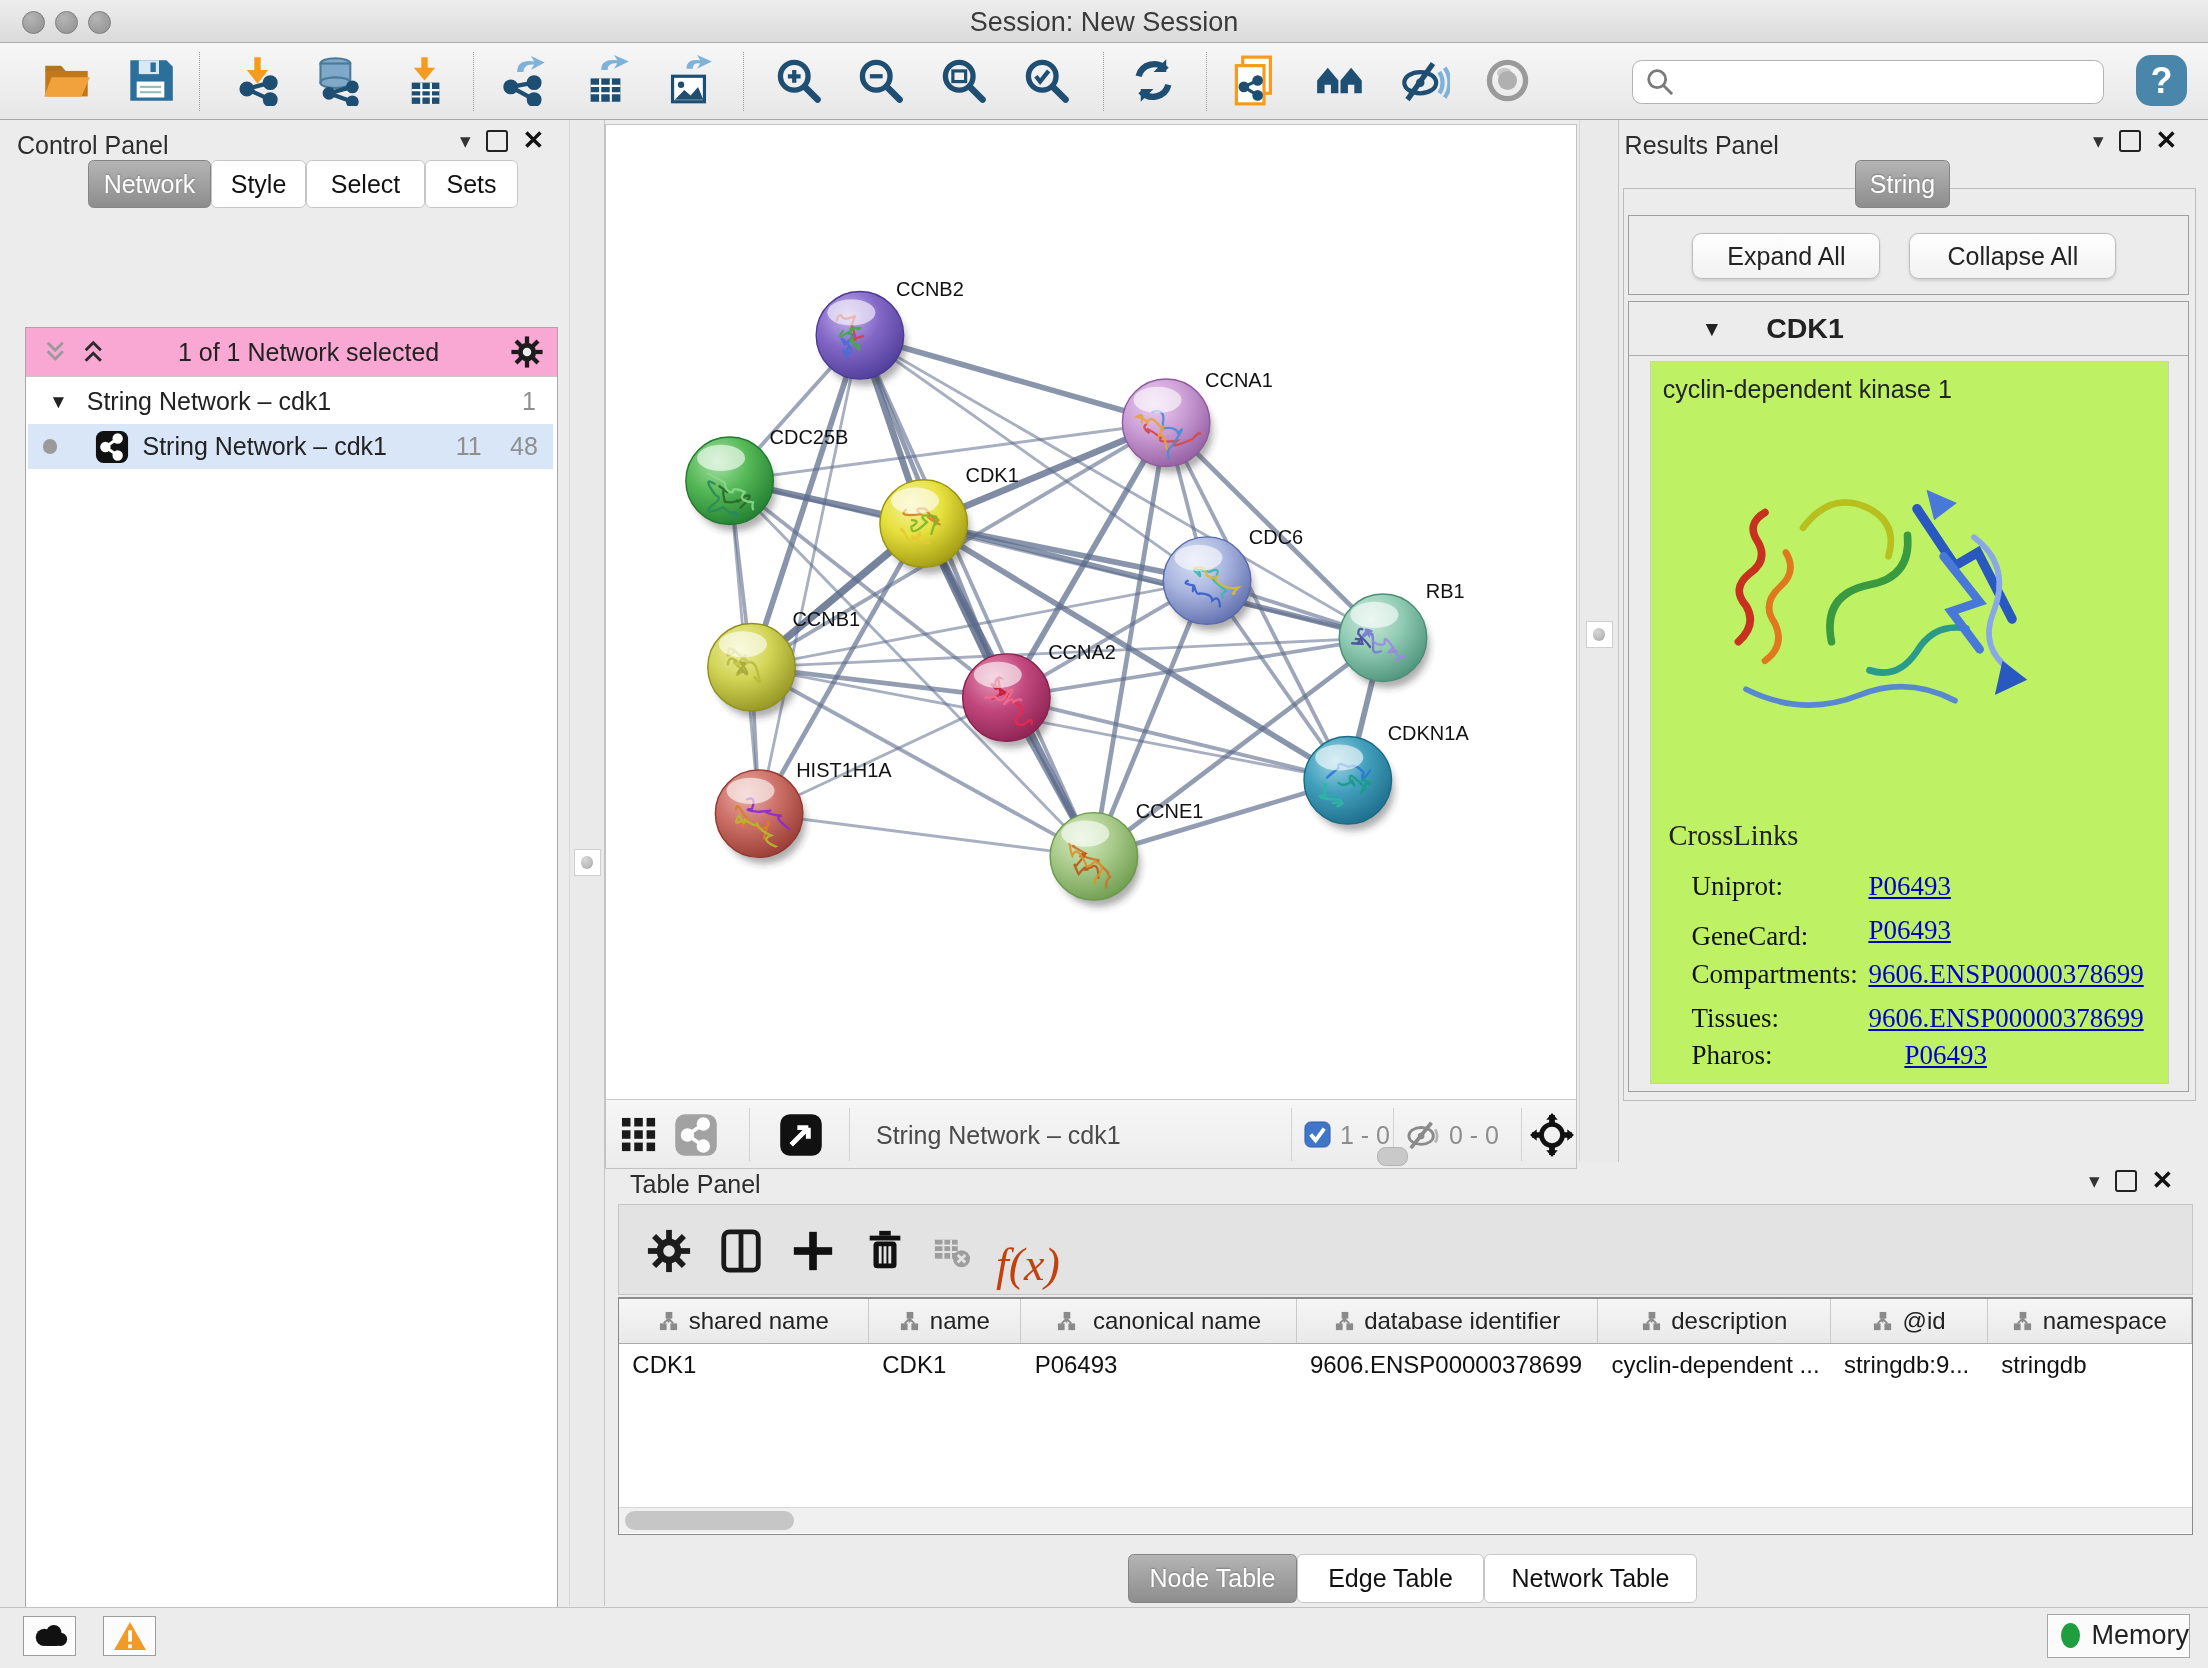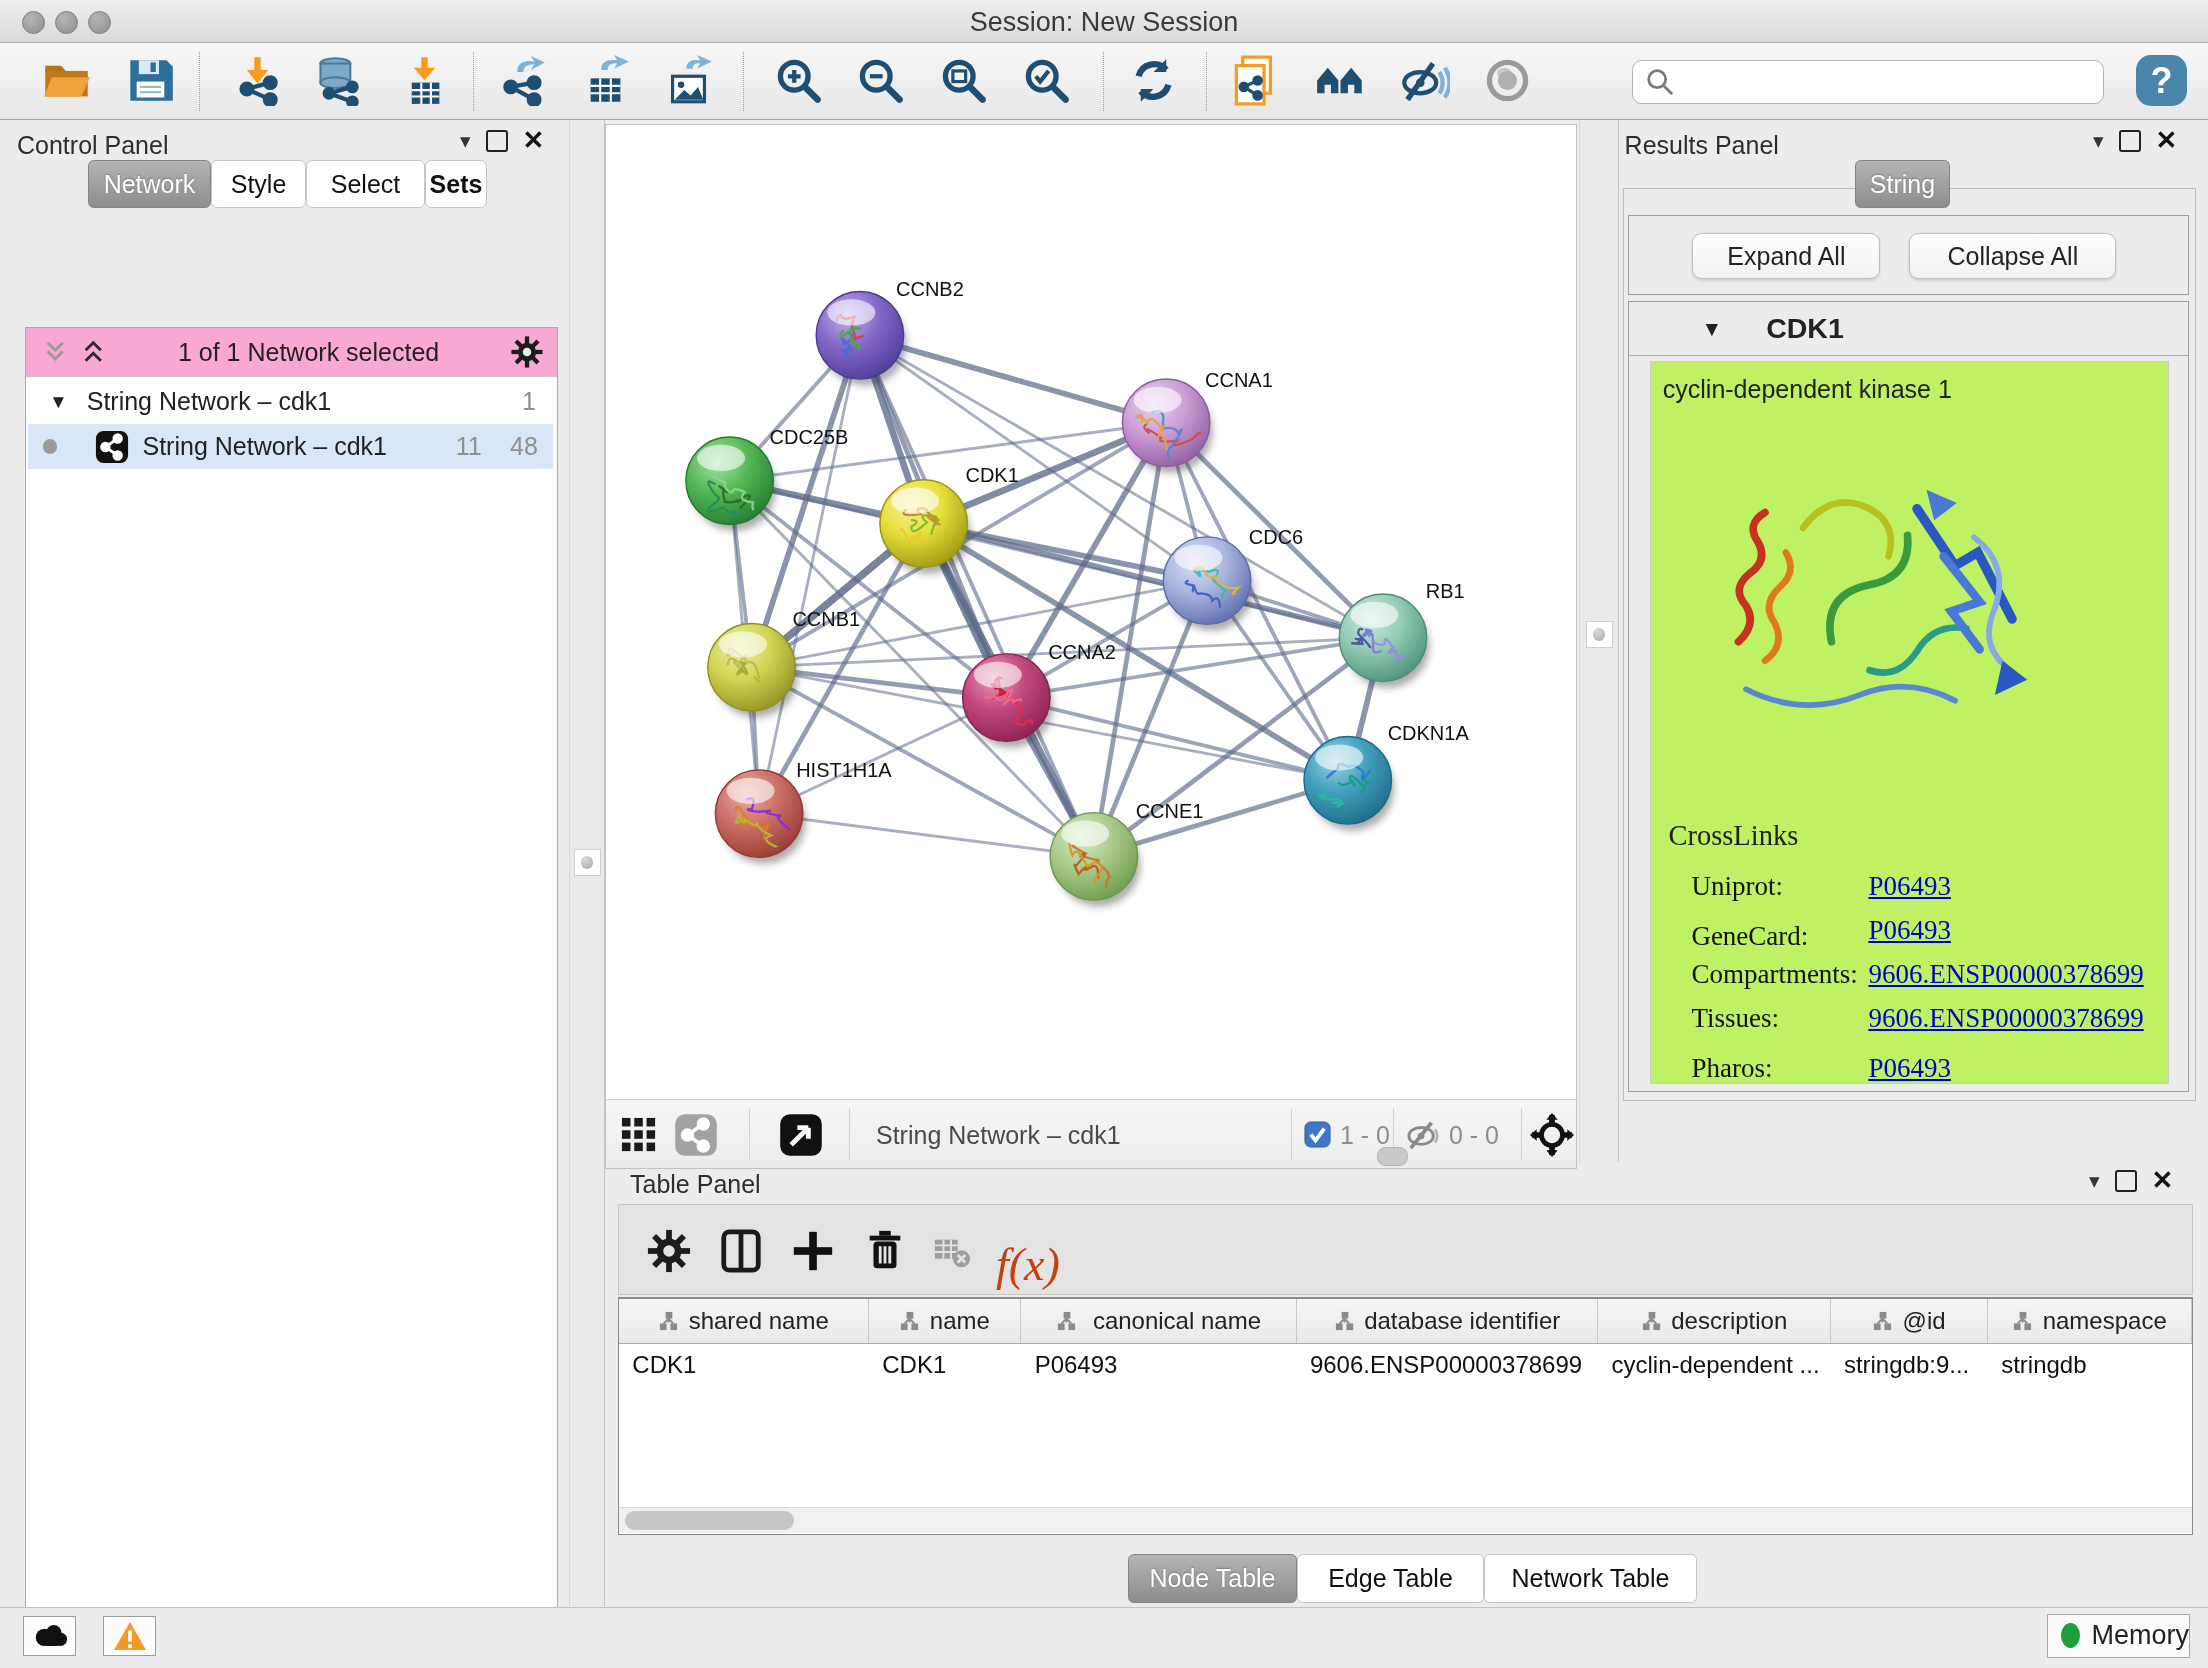--- a/index.html
+++ b/index.html
@@ -219,21 +219,21 @@
   <div class="abs ptitle" style="left:17px;top:11.4px">Control Panel</div>
   <div class="abs pctl" style="left:460px;top:9.5px">
     <span class="dn">▾</span>
     <span class="mx"></span>
     <span class="cl">✕</span>
   </div>
   <div class="abs" style="left:88px;top:40px;display:flex">
       <div class="tab tab-active" style="width: 123px;">Network</div>
       <div class="tab" style="width: 95px;">Style</div>
       <div class="tab" style="width: 119px;">Select</div>
-      <div class="tab" style="width: 62px; font-weight: bold;">Sets</div>
+      <div class="tab" style="width: 93px;">Sets</div>
     </div>
   <div class="abs cpbox">
     <div class="abs cp-summary">
       <svg width="28.5" height="28.5" style="margin-left:15px" viewBox="0 0 30 30">
         <path d="M7 5l8 8 8-8M7 14l8 8 8-8" fill="none" stroke="#9a9a9a" stroke-width="3"></path>
       </svg>
       <svg width="28.5" height="28.5" style="margin-left:9.5px" viewBox="0 0 30 30">
         <path d="M7 13 15 5l8 8M7 24l8-8 8 8" fill="none" stroke="#2a2a2a" stroke-width="3"></path>
       </svg>
       <div style="flex:1;text-align:center;font-size:25px">1 of 1 Network selected</div>
@@ -655,21 +655,21 @@
             <a class="xlink" href="#">P06493</a>
           </div>
           <div style="display: flex; height: 44px; align-items: center;">
             <span class="xlabel" style="width: 177px;">Compartments:</span>
             <a class="xlink" href="#">9606.ENSP00000378699</a>
           </div>
           <div style="display: flex; height: 44px; align-items: center;">
             <span class="xlabel" style="width: 177px;">Tissues:</span>
             <a class="xlink" href="#">9606.ENSP00000378699</a>
           </div>
-          <div style="display: flex; height: 44px; align-items: flex-end;">
+          <div style="display: flex; height: 44px; align-items: flex-start; gap: 36px;">
             <span class="xlabel" style="width: 177px;">Pharos:</span>
             <a class="xlink" href="#">P06493</a>
           </div>
         </div>
     </div>
   </div>
 </div>
 
 <div class="abs" style="left:605px;top:1162px;width:1604px;height:443px">
   <div class="abs ptitle" style="left:25px;top:7.6px">Table Panel</div>

